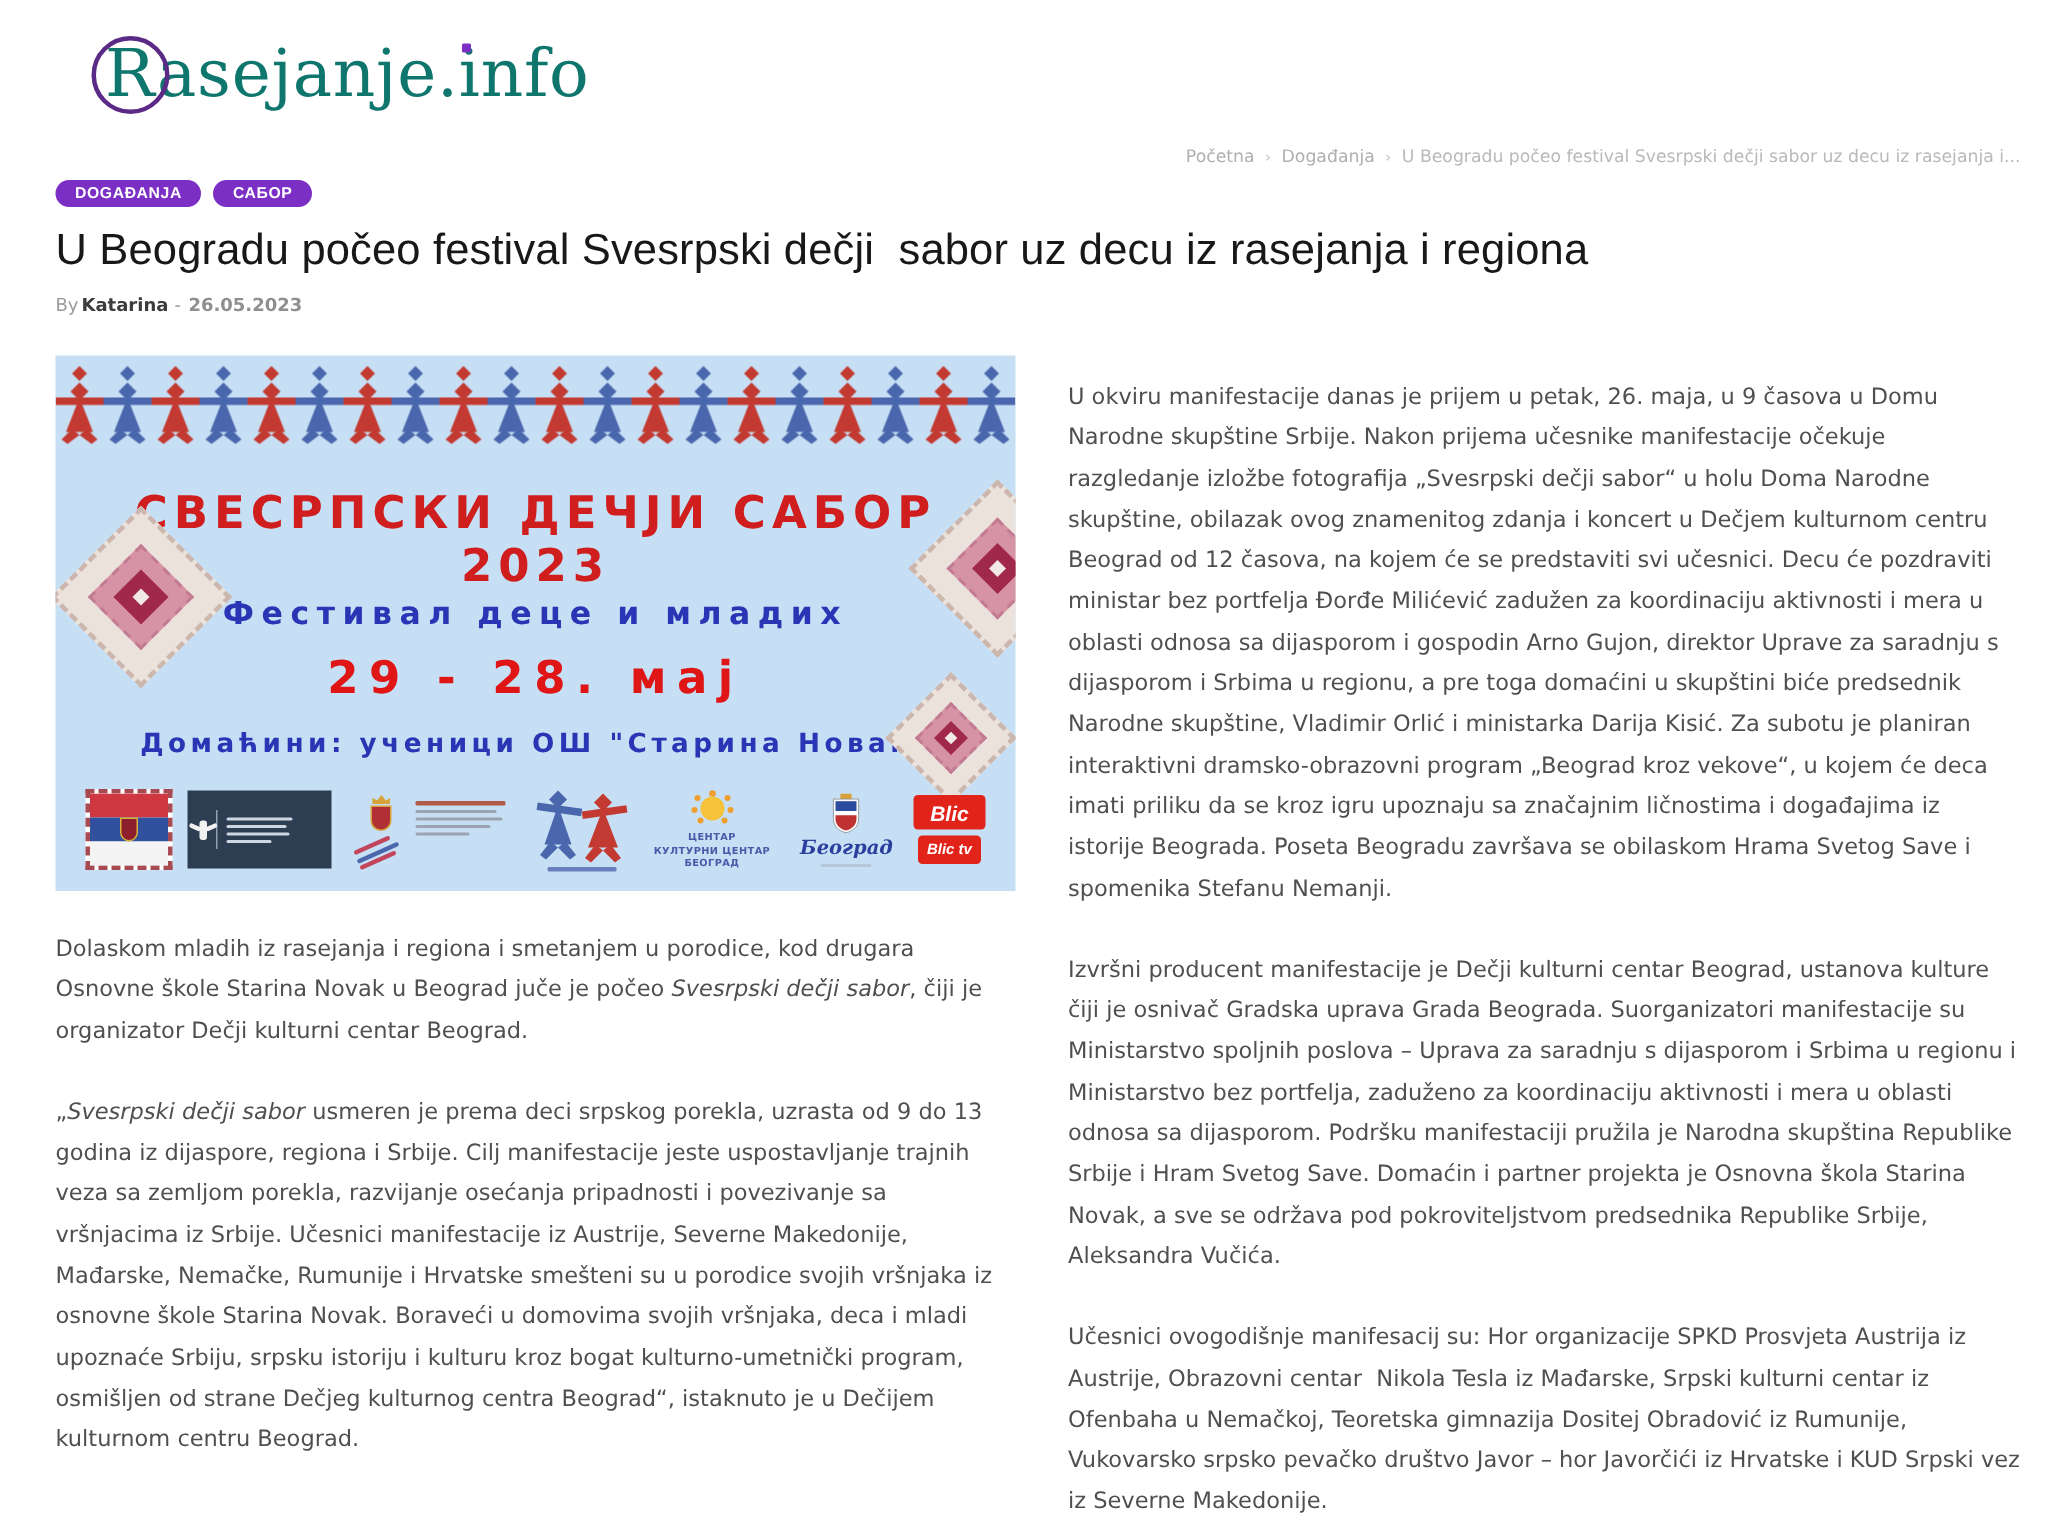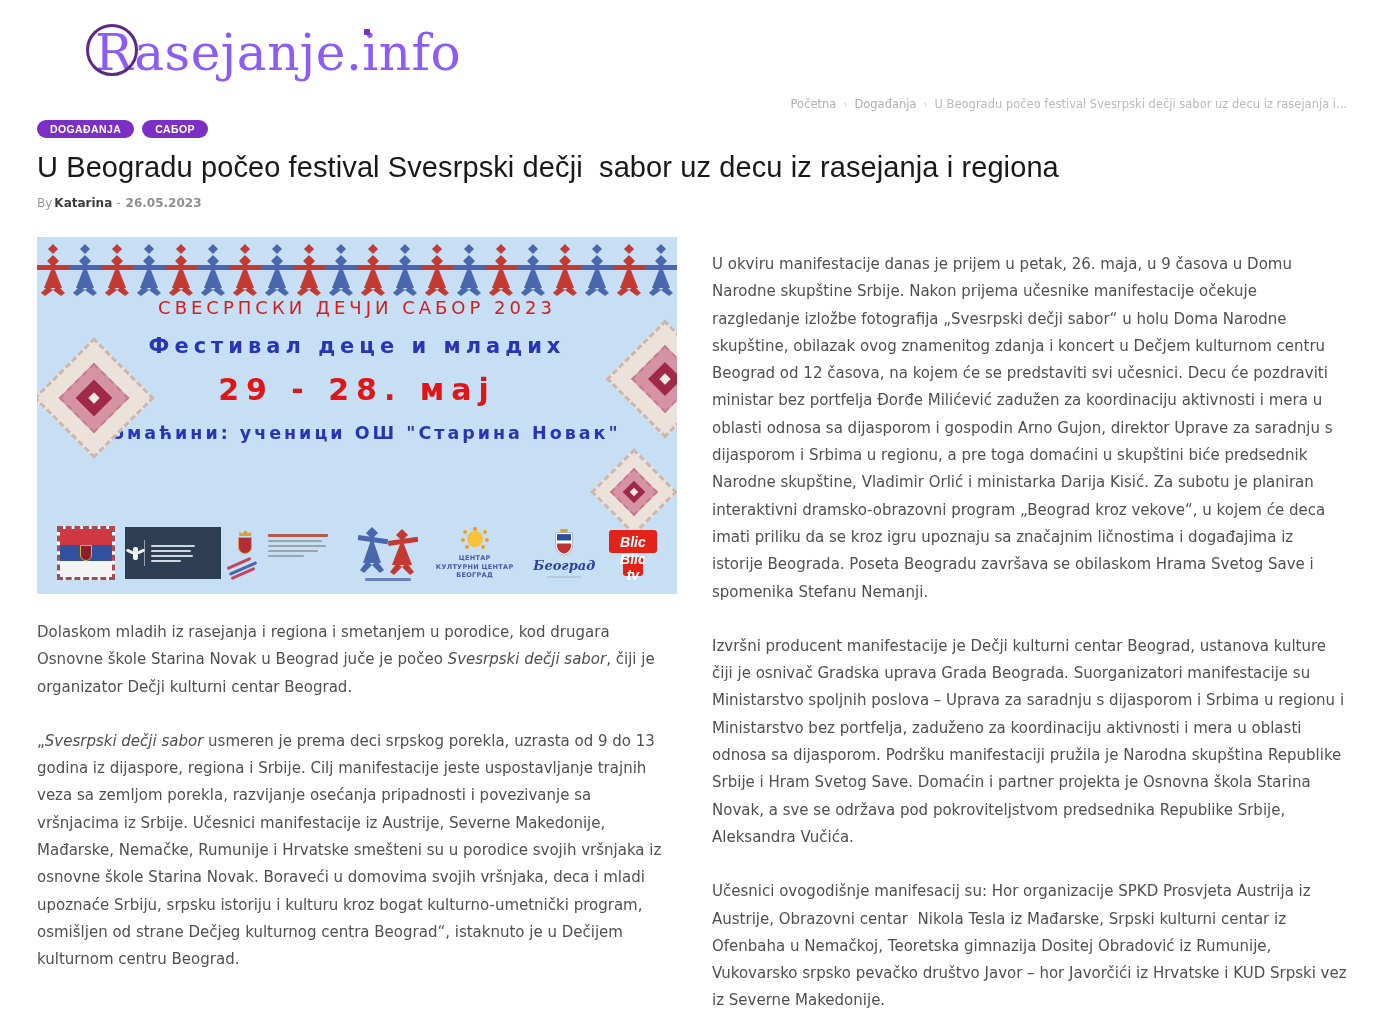--- a/index.html
+++ b/index.html
@@ -20,22 +20,22 @@
   *{margin:0;padding:0;box-sizing:border-box;}
   html,body{background:#ffffff;}
   body{
     width:1380px;height:1015px;overflow:hidden;
     font-family:"DejaVu Sans",sans-serif;color:#4f4f4f;position:relative;
   }
   .page{padding:0 33px 0 37px;}
 
   
   .site-header{padding-top:24px;height:86px;}
-  .logo{display:inline-block;position:relative;margin-left:58px;cursor:pointer;
-    font-family:"DejaVu Serif",serif;font-size:50px;color:#8b5cf6;letter-spacing:.5px;}
+  .logo{display:inline-block;position:relative;margin-left:33px;cursor:pointer;
+    font-family:"DejaVu Serif",serif;font-size:44px;color:#0f766e;letter-spacing:.5px;}
   .logo .ring{position:absolute;left:-9px;top:0px;width:52px;height:52px;
     border:3px solid #5b2a86;border-radius:50%;}
   .logo .i-purple{position:relative;}
   .logo .i-purple::before{content:"";position:absolute;left:2px;top:5px;width:6px;height:6px;
     background:var(--accent-purple);border-radius:1px;}
 
   
   .breadcrumb{margin-top:11px;font-size:11.5px;color:#b9b9b9;text-align:right;}
   .breadcrumb a{color:#b0b0b0;text-decoration:none;cursor:pointer;}
   .breadcrumb .sep{margin:0 7px;color:#c4c4c4;font-size:10px;}
@@ -58,23 +58,23 @@
   .col-left{width:640px;}
   .col-right{width:635px;padding-top:14px;}
   .article-p{font-size:15px;line-height:1.82;color:#4f4f4f;margin-bottom:27px;}
   .article-p em{font-style:italic;}
 
   
   .poster{width:640px;height:357px;background:var(--poster-bg);position:relative;
     overflow:hidden;text-align:center;margin-bottom:25px;cursor:pointer;}
   .dolls{display:block;width:640px;height:54px;margin-top:6px;}
   .d-red{fill:var(--doll-red);} .d-blue{fill:var(--doll-blue);}
-  .poster-title{margin-top:0;font-size:18px;font-weight:normal;color:var(--poster-red);
+  .poster-title{margin-top:28px;font-size:30px;font-weight:bold;color:var(--poster-red);
     letter-spacing:4px;}
-  .poster-sub{margin-top:16px;font-size:21px;font-weight:bold;color:var(--poster-blue);
+  .poster-sub{margin-top:2px;font-size:21px;font-weight:bold;color:var(--poster-blue);
     letter-spacing:5px;}
   .poster-sub.second{margin-top:5px;}
   .poster-dates{margin-top:14px;font-size:30px;font-weight:bold;color:#e01515;
     letter-spacing:7px;}
   .poster-hosts{margin-top:16px;font-size:17.5px;font-weight:bold;color:var(--poster-blue);
     letter-spacing:3px;}
 
   
   .kilim{position:absolute;display:flex;align-items:center;justify-content:center;}
   .kilim,.kilim *{pointer-events:none;}
@@ -84,21 +84,21 @@
     display:flex;align-items:center;justify-content:center;}
   .k3{width:55%;height:55%;background:#a0294a;display:flex;align-items:center;justify-content:center;}
   .k4{width:35%;height:35%;background:#f3e9e4;}
   .kilim-left{left:14px;top:118px;width:86px;height:86px;}
   .kilim-r1{right:-30px;top:100px;width:84px;height:84px;}
   .kilim-r2{right:12px;top:224px;width:62px;height:62px;}
 
   
   .logos{position:absolute;left:20px;right:20px;bottom:8px;height:66px;
     display:flex;align-items:center;justify-content:space-between;z-index:2;}
-  .lg{display:flex;flex-direction:column;align-items:center;justify-content:flex-start;}
+  .lg{display:flex;flex-direction:column;align-items:center;justify-content:center;}
   .mini-line{display:block;width:46px;height:3px;margin-top:3px;border-radius:1px;}
   .mini-line.b{background:#6a7fc0;}
   .mini-line.g{background:#b7c6d8;width:34px;height:2px;}
 
   .flag{width:58px;height:54px;border:3px dashed #a84a52;background:#fff;
     position:relative;overflow:hidden;}
   .flag .stripe{position:absolute;left:0;right:0;height:33.3%;}
   .flag .s-red{top:0;background:#cf3840;}
   .flag .s-blue{top:33.3%;background:#31519e;}
   .flag .s-white{top:66.6%;background:#f4f4f4;}
@@ -144,21 +144,21 @@
     letter-spacing:.3px;}
 
   .bgd{width:70px;}
   .bgd-t{font-family:"DejaVu Serif",serif;font-style:italic;font-weight:bold;
     font-size:13px;color:#2b3f9e;margin-top:1px;}
 
   .blic{gap:4px;}
   .blic-box{width:48px;height:23px;background:var(--blic-red);border-radius:3px;color:#fff;
     font-weight:bold;font-style:italic;font-size:14px;display:flex;align-items:center;
     justify-content:center;font-family:"Liberation Sans",sans-serif;}
-  .blic-box.sm{width:20px;height:19px;font-size:14px;}
+  .blic-box.sm{width:42px;height:19px;font-size:10px;}
 </style>
 </head>
 <body>
 
 <div class="page">
 
   <div class="site-header">
     <a class="logo">
       <span class="ring"></span><span>Rasejanje.</span><span class="i-purple">i</span><span>nfo</span>
     </a>

